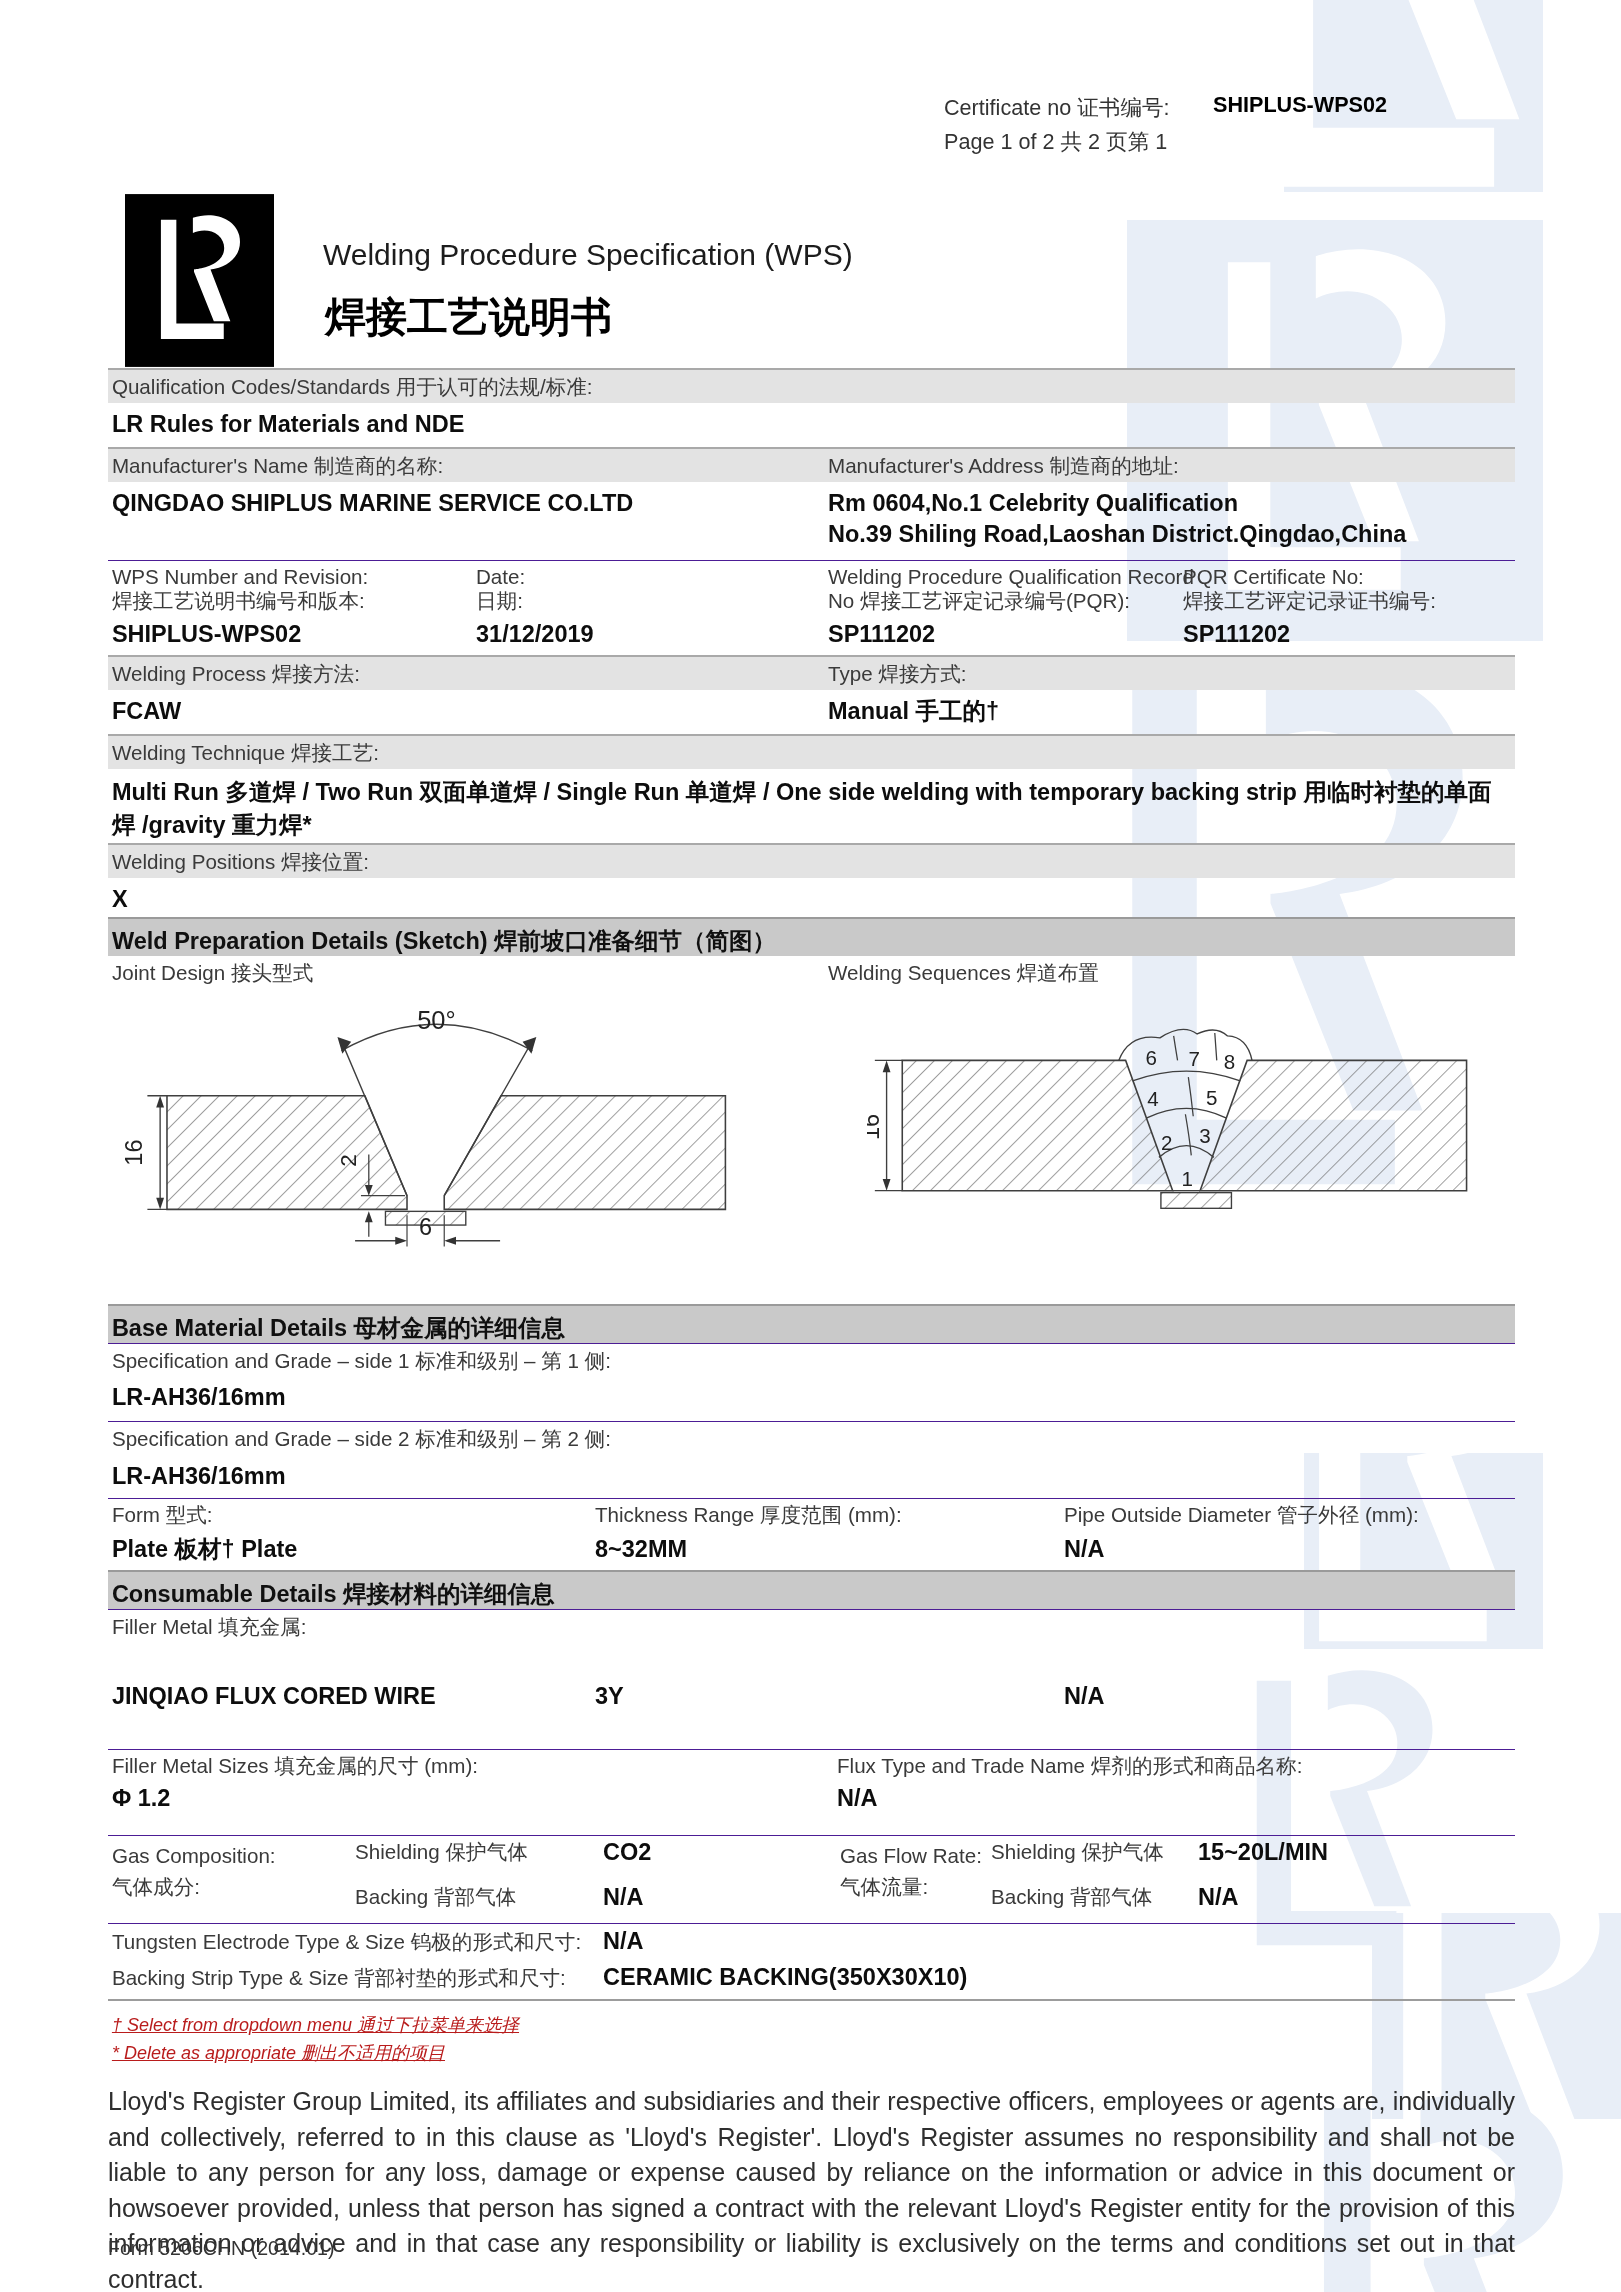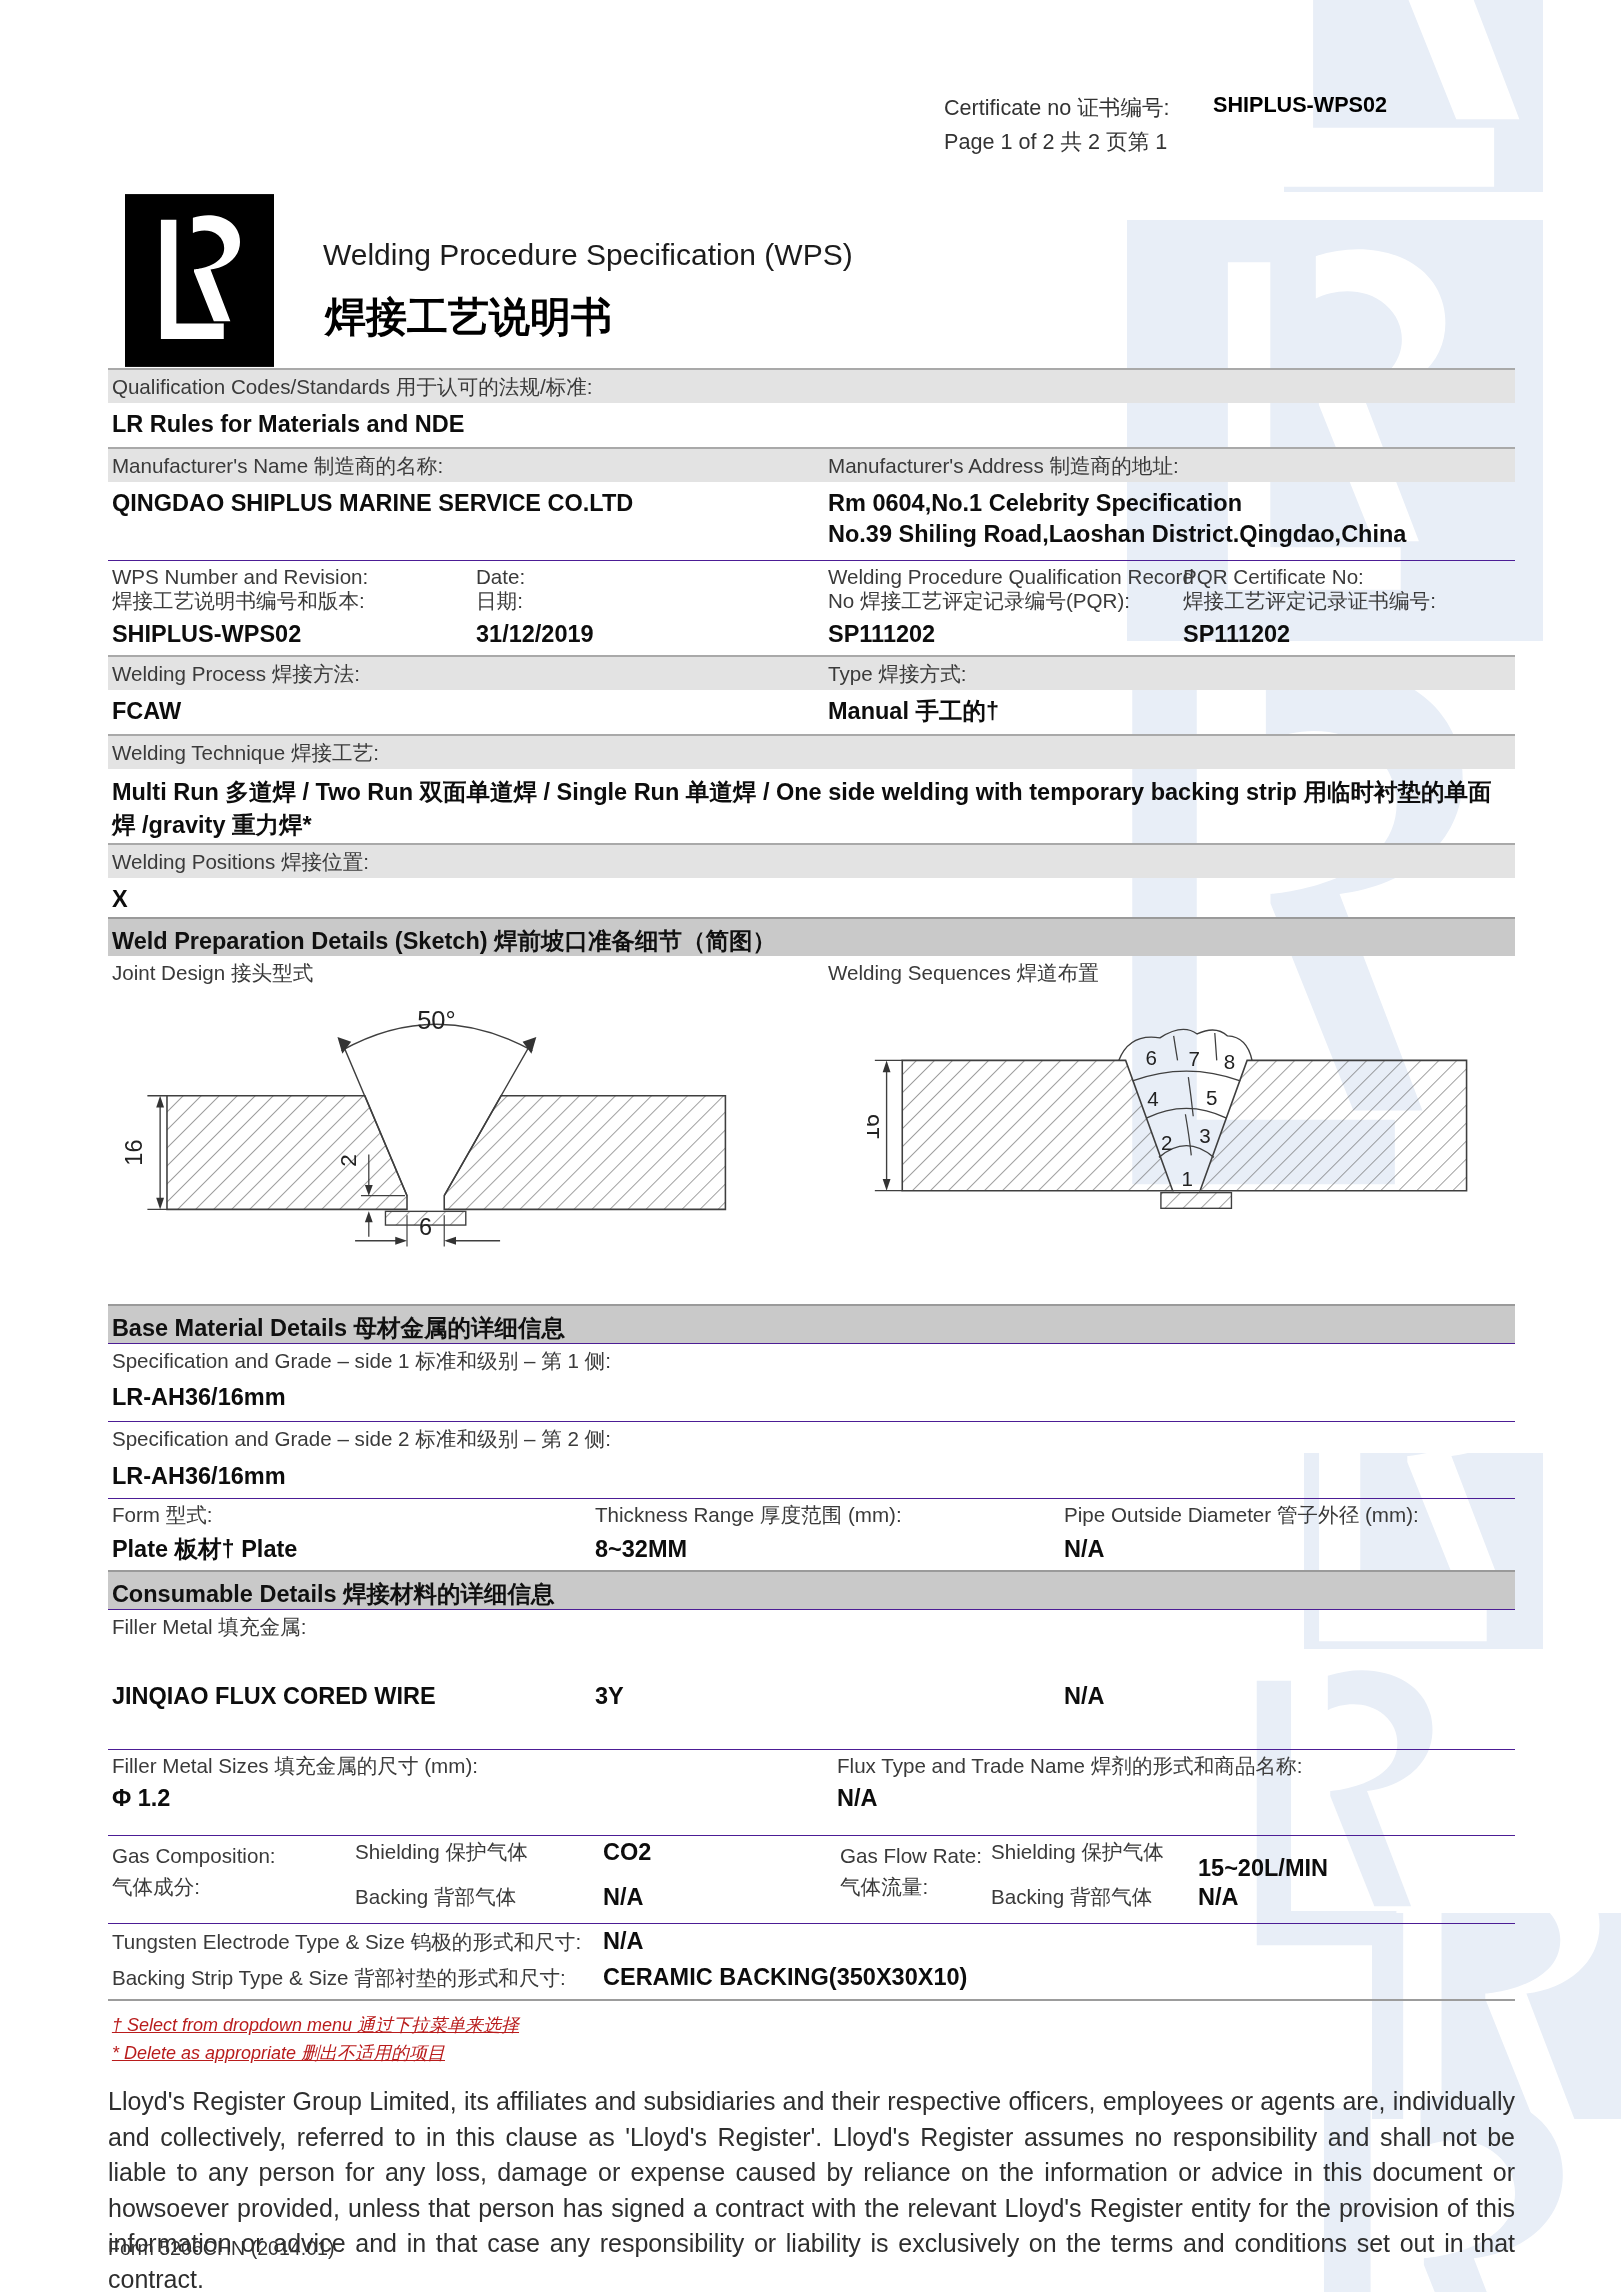--- a/index.html
+++ b/index.html
@@ -100,21 +100,21 @@
   <div class="r valrow" style="top:403px;height:44px;">
     <span class="val">LR Rules for Materials and NDE</span>
   </div>
 
   <div class="r bar" style="top:447px;height:35px;">
     <span class="lab abs" style="left:3.9px;top:4.9px;">Manufacturer's Name 制造商的名称:</span>
     <span class="lab abs" style="left:720px;top:4.9px;">Manufacturer's Address 制造商的地址:</span>
   </div>
   <div class="r" style="top:482px;height:77px;">
     <span class="val abs" style="left:3.9px;top:6.9px;">QINGDAO SHIPLUS MARINE SERVICE CO.LTD</span>
-    <span class="val abs" style="left:720px;top:6.9px;">Rm 0604,No.1 Celebrity Specification</span>
+    <span class="val abs" style="left:720px;top:6.9px;">Rm 0604,No.1 Celebrity Qualification</span>
     <span class="val abs" style="left:720px;top:38px;">No.39 Shiling Road,Laoshan District.Qingdao,China</span>
   </div>
 
   <div class="r wlab" style="top:560px;height:95px;">
     <span class="lab abs" style="left:3.9px;top:3.9px;">WPS Number and Revision:</span>
     <span class="lab abs" style="left:3.9px;top:28px;">焊接工艺说明书编号和版本:</span>
     <span class="val abs" style="left:3.9px;top:59px;">SHIPLUS-WPS02</span>
 
     <span class="lab abs" style="left:368px;top:3.9px;">Date:</span>
     <span class="lab abs" style="left:368px;top:28px;">日期:</span>
@@ -284,21 +284,21 @@
   <div class="r wlab" style="top:1835px;height:88px;">
     <span class="lab abs" style="left:3.9px;top:7.8px;">Gas Composition:</span>
     <span class="lab abs" style="left:3.9px;top:39px;">气体成分:</span>
     <span class="lab abs" style="left:247px;top:3.9px;">Shielding 保护气体</span>
     <span class="val abs" style="left:495px;top:2px;">CO2</span>
     <span class="lab abs" style="left:247px;top:49px;">Backing 背部气体</span>
     <span class="val abs" style="left:495px;top:47px;">N/A</span>
     <span class="lab abs" style="left:732px;top:7.8px;">Gas Flow Rate:</span>
     <span class="lab abs" style="left:732px;top:39px;">气体流量:</span>
     <span class="lab abs" style="left:883px;top:3.9px;">Shielding 保护气体</span>
-    <span class="val abs" style="left:1090px;top:18px;">15~20L/MIN</span>
+    <span class="val abs" style="left:1090px;top:2px;">15~20L/MIN</span>
     <span class="lab abs" style="left:883px;top:49px;">Backing 背部气体</span>
     <span class="val abs" style="left:1090px;top:47px;">N/A</span>
   </div>
 
   <div class="r wlab" style="top:1923px;height:35px;">
     <span class="lab abs" style="left:3.9px;top:5.9px;">Tungsten Electrode Type &amp; Size 钨极的形式和尺寸:</span>
     <span class="val abs" style="left:495px;top:2.9px;">N/A</span>
   </div>
   <div class="r" style="top:1958px;height:43px;border-bottom:2.9px solid #9c9c9c;">
     <span class="lab abs" style="left:3.9px;top:7.8px;">Backing Strip Type &amp; Size 背部衬垫的形式和尺寸:</span>

